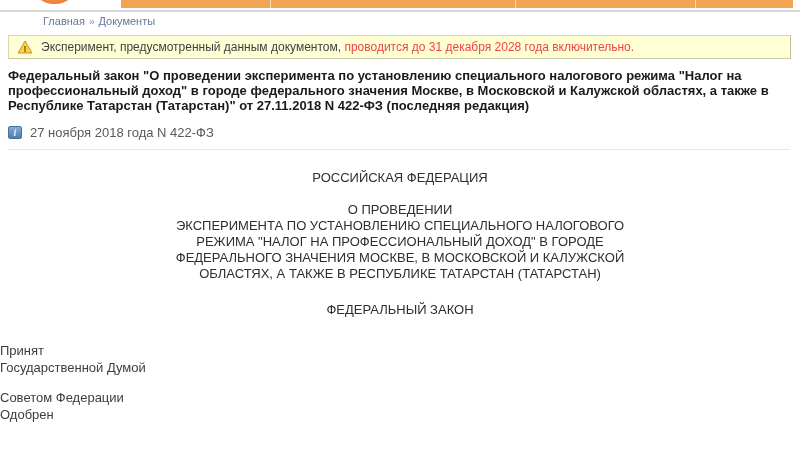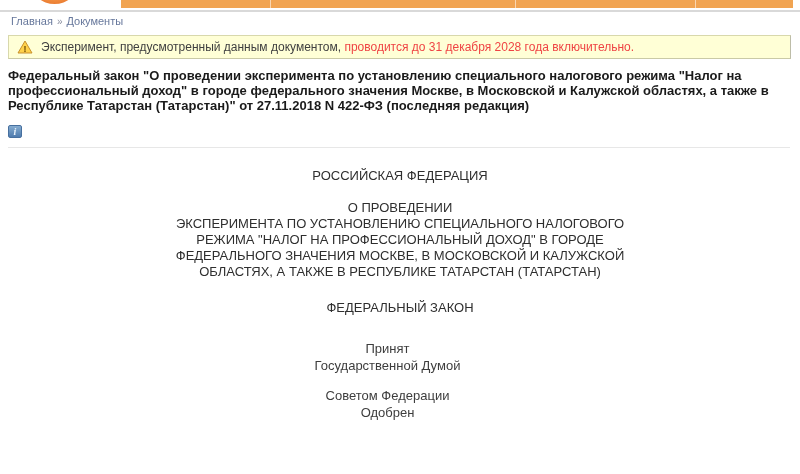--- a/index.html
+++ b/index.html
@@ -23,21 +23,21 @@
     position: absolute; left: 121px; top: 0;
     width: 672px; height: 8px;
     display: flex; background: #F1A452;
   }
   .nav-seg { height: 100%; }
   .nav-seg + .nav-seg { border-left: 1px solid rgba(255,255,255,0.55); }
   .seg1 { width: 149px; } .seg2 { width: 245px; } .seg3 { width: 180px; } .seg4 { flex: 1; }
   .top-line { height: 2px; background: #D9D9D9; margin-top: 2px; }
 
   
-  .breadcrumb { padding: 3px 0 0 11px; font-size: 11px; color: #66779B; height: 17px; }
+  .breadcrumb { padding: 3px 0 0 11px; font-size: 11px; color: #66779B; height: 17px; margin-left: 32px; }
   .breadcrumb a { color: #66779B; text-decoration: none; cursor: pointer; }
   .breadcrumb .sep { margin: 0 4px; color: #8a8fa0; font-size: 10px; }
 
   
   .banner {
     margin: 6px 9px 0 8px;
     background: #FFFFD6;
     border: 1px solid #D8D8AC;
     border-right-color: #BDBDA8;
     border-bottom-color: #CaCaA6;
@@ -70,21 +70,21 @@
     cursor: pointer;
   }
   .divider { height: 1px; background: #E7E7E7; border: none; margin: 9px 10px 0 8px; }
 
   
   .doc-body { font-size: 13px; color: #333; line-height: 15px; }
   .center-bold { text-align: center; font-weight: normal; color: #2e2e2e; }
   .country  { margin-top: 20px; }
   .law-type { margin-top: 20px; }
   .law-title { margin-top: 17px; line-height: 16px; }
-  .right-block { text-align: center; padding-right: 25px; line-height: 17px; color: #3d3d3d; font-weight: normal; }
+  .right-block { text-align: left; padding-right: 25px; line-height: 17px; color: #3d3d3d; font-weight: normal; }
   .adopted  { margin-top: 25px; }
   .approved { margin-top: 13px; }
 </style>
 </head>
 <body>
 
 <div class="topbar">
   <div class="logo-arc"></div>
   <div class="nav-strip">
     <div class="nav-seg seg1"></div>
@@ -106,20 +106,21 @@
   </svg>
   <span><span>Эксперимент, предусмотренный данным документом,</span>
     <a class="banner-link">проводится до 31 декабря 2028 года включительно.</a>
   </span>
 </div>
 
 <div class="doc-title">Федеральный закон "О проведении эксперимента по установлению специального налогового режима "Налог на профессиональный доход" в городе федерального значения Москве, в Московской и Калужской областях, а также в Республике Татарстан (Татарстан)" от 27.11.2018 N 422-ФЗ (последняя редакция)</div>
 
 <div class="date-row">
   <span class="info-icon">i</span>
+  <span>27 ноября 2018 года N 422-ФЗ</span>
 </div>
 
 <hr class="divider">
 
 <div class="doc-body">
   <div class="center-bold country">РОССИЙСКАЯ ФЕДЕРАЦИЯ</div>
   <div class="center-bold law-title">
     <div>О ПРОВЕДЕНИИ</div>
     <div>ЭКСПЕРИМЕНТА ПО УСТАНОВЛЕНИЮ СПЕЦИАЛЬНОГО НАЛОГОВОГО</div>
     <div>РЕЖИМА "НАЛОГ НА ПРОФЕССИОНАЛЬНЫЙ ДОХОД" В ГОРОДЕ</div>

